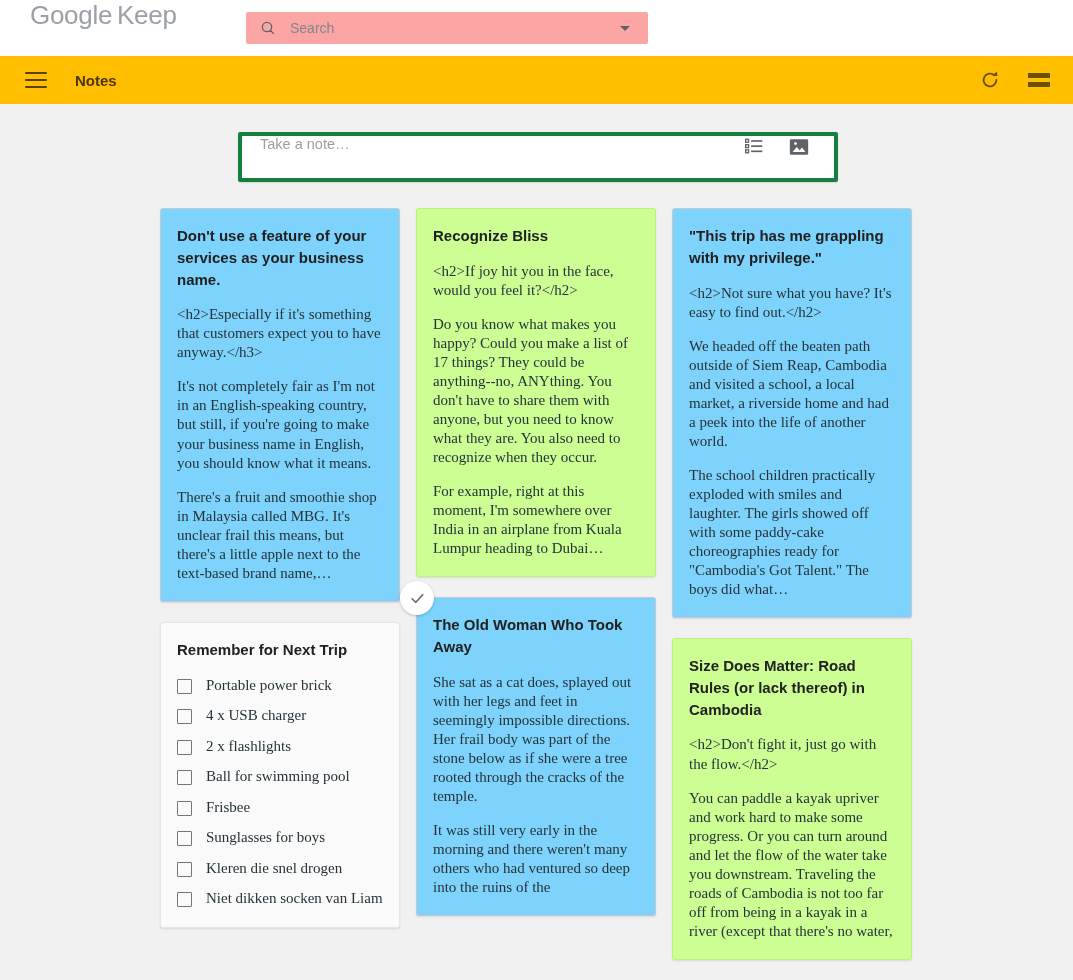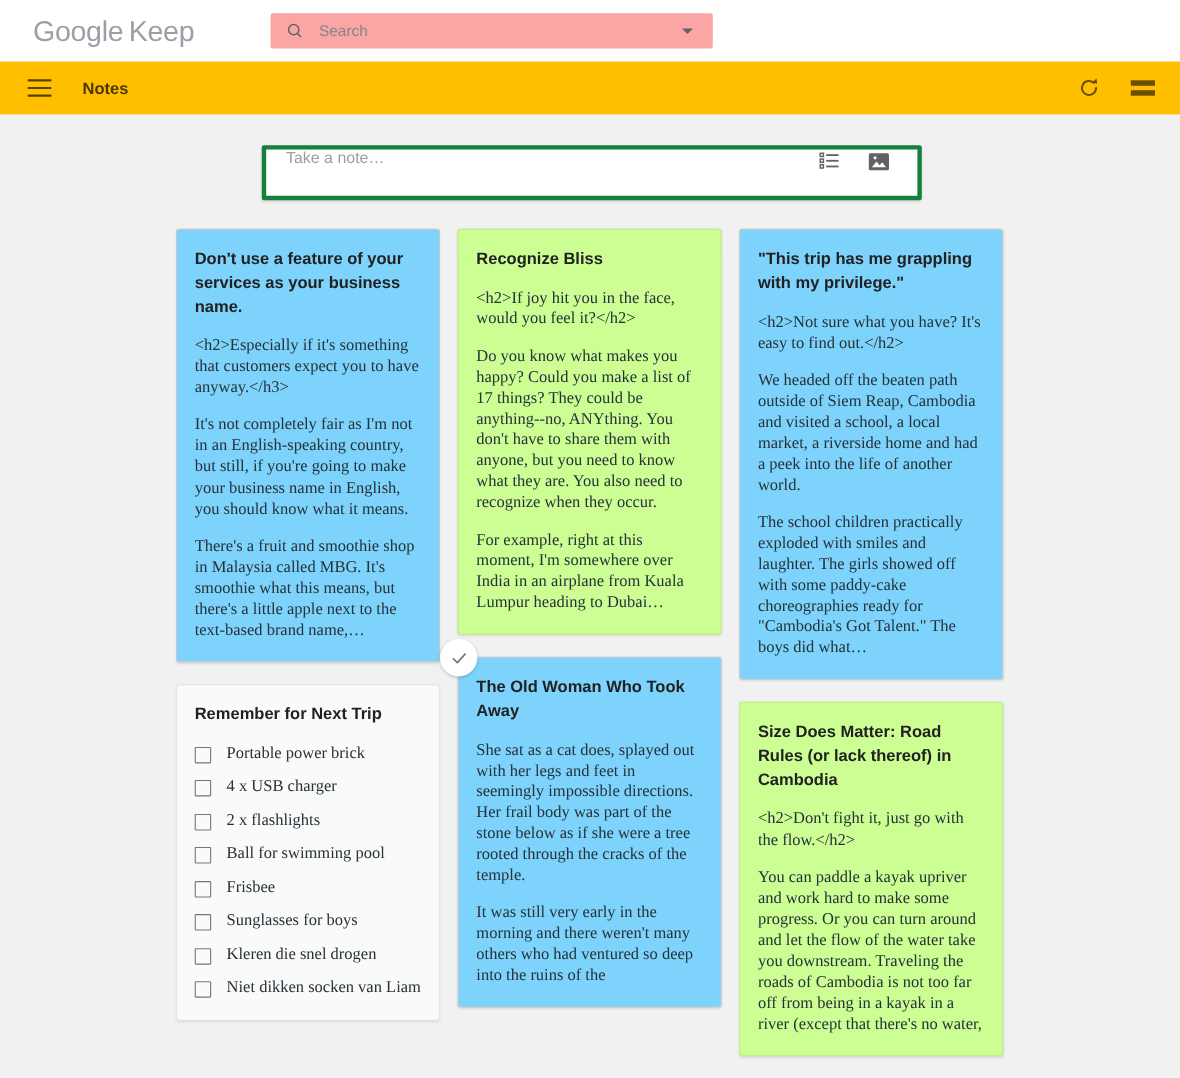--- a/index.html
+++ b/index.html
@@ -10,21 +10,21 @@
     overflow: hidden;
     background: #f1f1f1;
     font-family: "Liberation Sans", sans-serif;
   }
 
   
   .topbar {
     height: 56px;
     background: #ffffff;
     display: flex;
-    align-items: center;
+    align-items: flex-start;
     position: relative;
   }
   .logo {
     margin-left: 30px;
     font-family: "Liberation Sans", sans-serif;
     font-size: 26px;
     color: #9aa0a6;
     letter-spacing: -0.3px;
     white-space: nowrap;
   }
@@ -268,21 +268,21 @@
 
   <div class="board">
 
     <div class="col">
 
       <div class="note gray">
         <div class="note-title">Don't use a feature of your services as your business name.</div>
         <div class="note-body">
           <p>&lt;h2&gt;Especially if it's something that customers expect you to have anyway.&lt;/h3&gt;</p>
           <p>It's not completely fair as I'm not in an English-speaking country, but still, if you're going to make your business name in English, you should know what it means.</p>
-          <p>There's a fruit and smoothie shop in Malaysia called MBG. It's smoothie what this means, but there's a little apple next to the text-based brand name,…</p>
+          <p>There's a fruit and smoothie shop in Malaysia called MBG. It's unclear frail this means, but there's a little apple next to the text-based brand name,…</p>
         </div>
       </div>
 
       <div class="note white">
         <div class="note-title">Remember for Next Trip</div>
         <div class="checklist">
           <div class="check-row">
             <div class="checkbox"></div>
             <div class="check-label">Portable power brick</div>
           </div>

